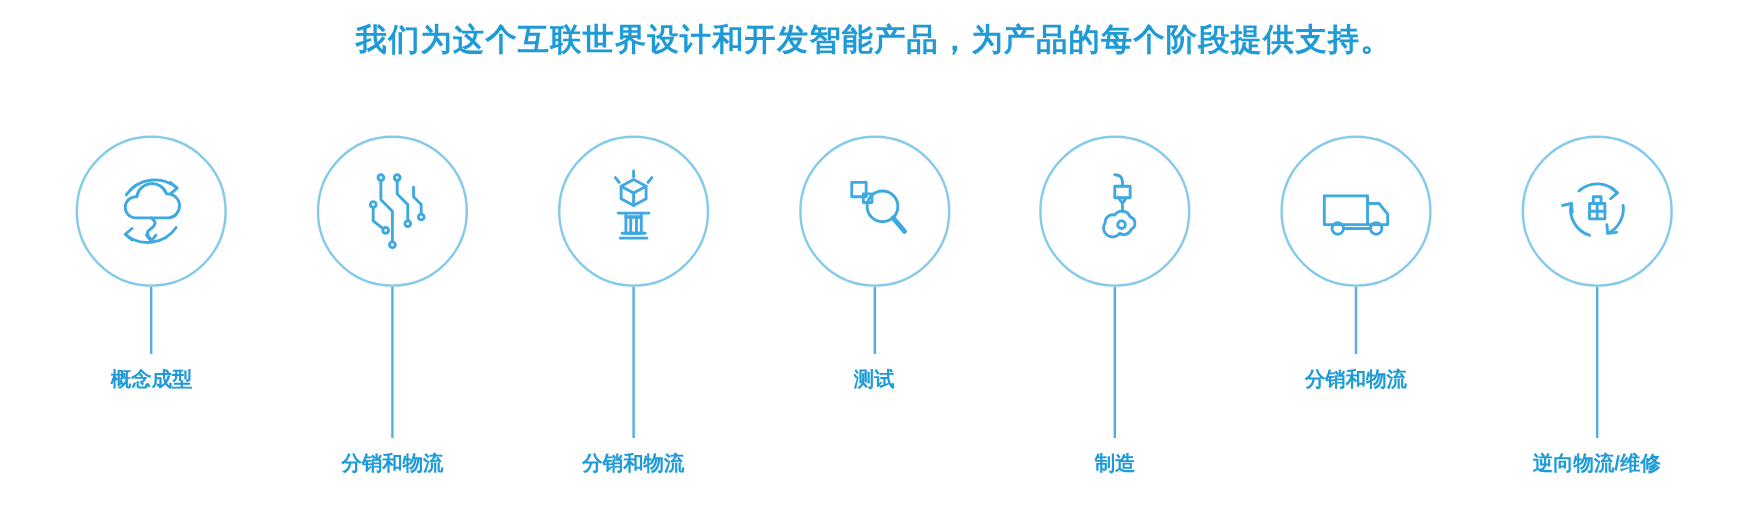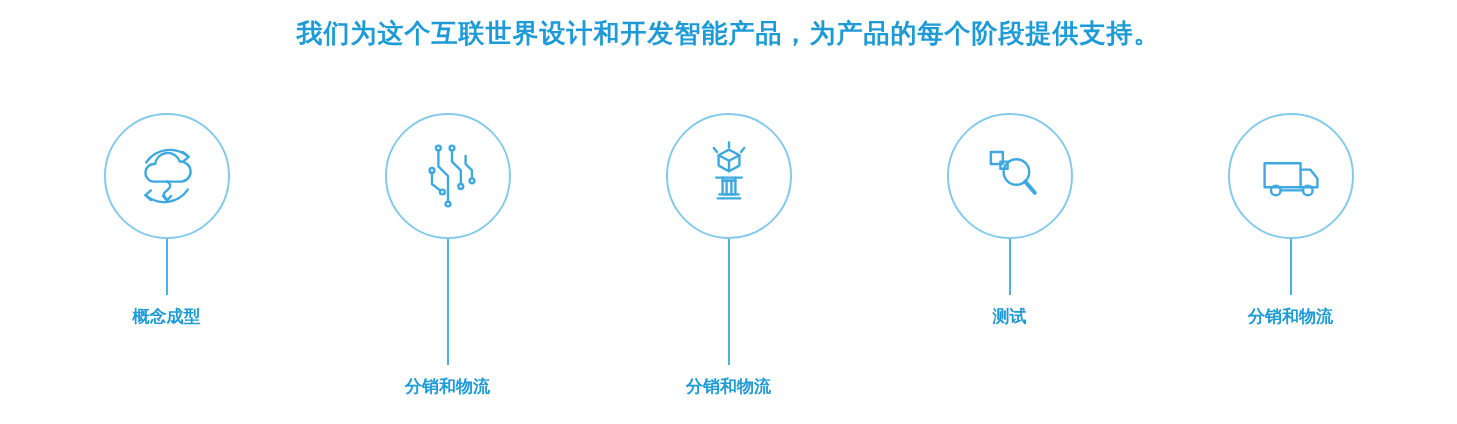--- a/index.html
+++ b/index.html
@@ -105,30 +105,62 @@
         <rect x="26" y="20" width="15" height="15"></rect>
         <rect x="38" y="32" width="9" height="9"></rect>
         <circle cx="58" cy="45" r="16"></circle>
         <line x1="69" y1="57" x2="81" y2="71" stroke-width="5"></line>
       </svg>
     </div>
     <div class="connector"></div>
     <div class="stage-label">测试</div>
   </div>
 
+  <div class="stage lower">
+    <div class="circle">
+      <svg class="icon" viewBox="0 0 100 100">
+        <path d="M50 12 q8 0 8 8 v4"></path>
+        <path d="M50 24 h16 v12 h-16 z"></path>
+        <path d="M54 36 l4 6 l4 -6"></path>
+        <line x1="58" y1="44" x2="58" y2="50"></line>
+        <path d="M40 62 a8 8 0 0 1 10 -8 a9 9 0 0 1 16 2 a7 7 0 0 1 1 13 a8 8 0 0 1 -12 4 a8 8 0 0 1 -15 -11 z"></path>
+        <circle cx="57" cy="64" r="4"></circle>
+      </svg>
+    </div>
+    <div class="connector"></div>
+    <div class="stage-label">制造</div>
+  </div>
 
   <div class="stage upper">
     <div class="circle">
       <svg class="icon" viewBox="0 0 100 100">
         <rect x="17" y="34" width="45" height="30"></rect>
         <path d="M62 42 h12 l9 11 v11 h-21"></path>
         <circle cx="31" cy="68" r="6"></circle>
         <circle cx="71" cy="68" r="6"></circle>
         <line x1="37" y1="68" x2="65" y2="68"></line>
       </svg>
     </div>
     <div class="connector"></div>
     <div class="stage-label">分销和物流</div>
   </div>
 
+  <div class="stage lower">
+    <div class="circle">
+      <svg class="icon" viewBox="0 0 100 100">
+        <path d="M31 29 A28 28 0 0 1 71 31"></path>
+        <polyline points="64 25 71 31 64 37"></polyline>
+        <path d="M77 44 A28 28 0 0 1 61 73"></path>
+        <polyline points="60 64 61 73 70 72"></polyline>
+        <path d="M42 75 A28 28 0 0 1 23 42"></path>
+        <polyline points="24 51 23 42 14 44"></polyline>
+        <rect x="42" y="42" width="16" height="16"></rect>
+        <line x1="50" y1="42" x2="50" y2="58"></line>
+        <line x1="42" y1="50" x2="58" y2="50"></line>
+        <rect x="46" y="35" width="8" height="7"></rect>
+      </svg>
+    </div>
+    <div class="connector"></div>
+    <div class="stage-label">逆向物流/维修</div>
+  </div>
 
 
 </div>
 
 </body></html>

